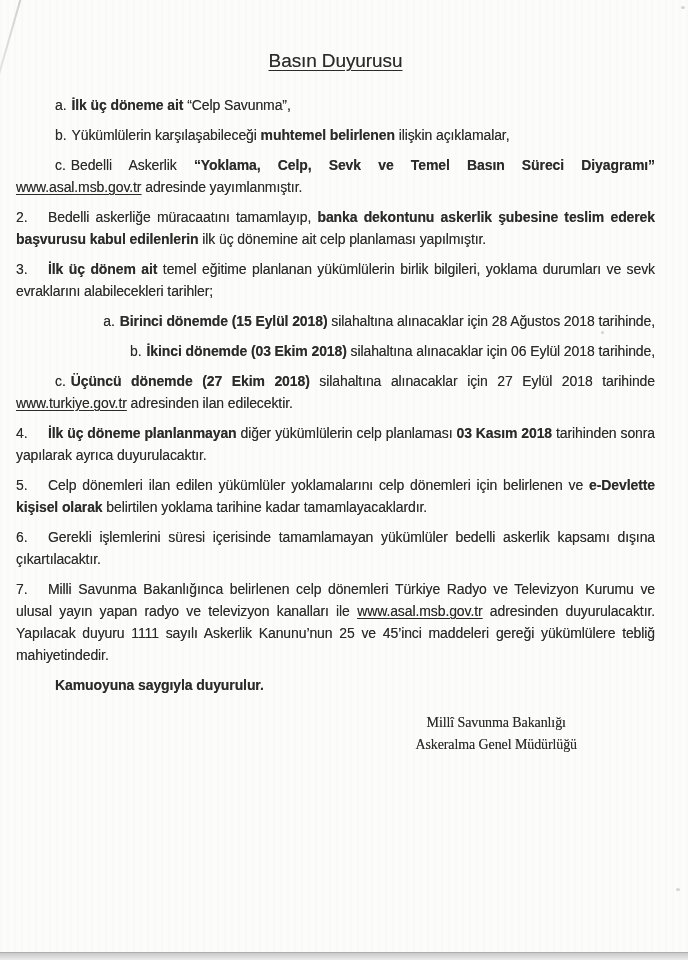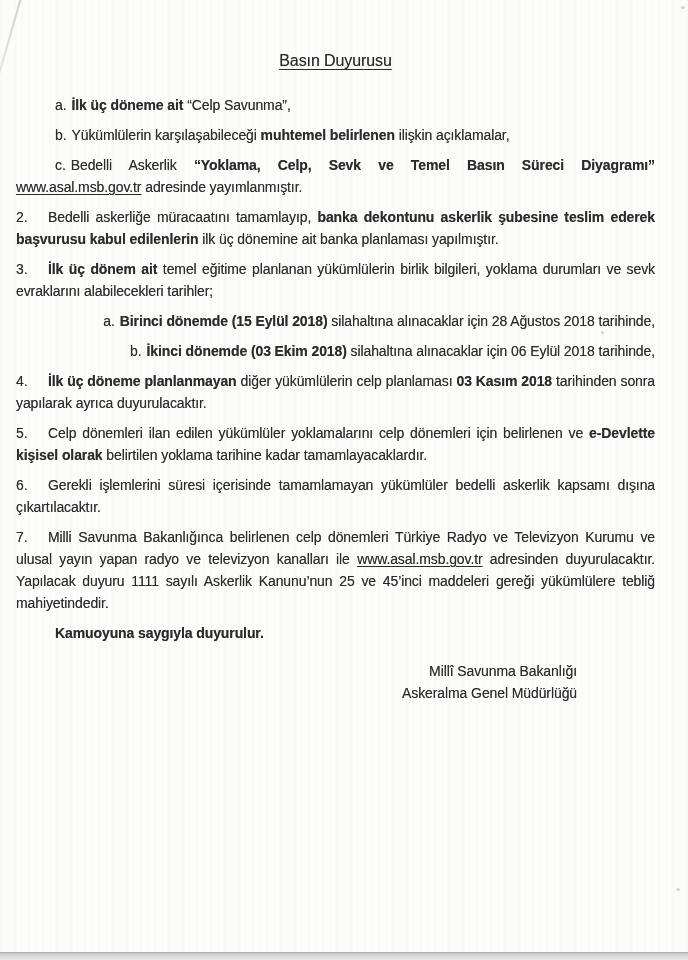--- a/index.html
+++ b/index.html
@@ -28,21 +28,21 @@
   .content {
     position: relative;
     padding: 50px 33px 0 16px;
     font-size: 14px;
     line-height: 22px;
     letter-spacing: -0.1px;
     text-shadow: 0 0 0.6px rgba(43,43,43,0.55);
   }
   .title {
     margin: 0 0 22px 0;
-    font-size: 16px;
+    font-size: 19px;
     font-weight: 400;
     text-align: center;
     line-height: 22px;
   }
   .title-text {
     text-decoration: underline;
     text-underline-offset: 3px;
   }
   p.para, p.sub {
     margin: 0 0 8px 0;
@@ -58,22 +58,23 @@
   .letter { margin-right: 5px; }
   .b { font-weight: 700; }
   .u {
     text-decoration: underline;
     text-underline-offset: 2px;
   }
   .closing { margin-top: 12px; font-weight: bold; }
   .sig {
     width: fit-content;
     margin: 16px 78px 0 auto;
-    text-align: right;
+    text-align: center;
     line-height: 22px;
+    font-family: Liberation Serif, serif;
   }
   
   .scan-edge {
     position: absolute;
     left: 21px;
     top: -6px;
     width: 2px;
     height: 90px;
     background: linear-gradient(#c6c6c6, #e3e3e3);
     transform: rotate(16deg);
@@ -108,28 +109,29 @@
 
     <h1 class="title"><span class="title-text">Basın Duyurusu</span></h1>
 
 
     <p class="sub"><span class="letter">a.</span><span class="b">İlk üç döneme ait</span><span> “Celp Savunma”,</span></p>
 
     <p class="sub"><span class="letter">b.</span><span>Yükümlülerin karşılaşabileceği </span><span class="b">muhtemel belirlenen</span><span> ilişkin açıklamalar,</span></p>
 
     <p class="sub"><span class="letter">c.</span><span>Bedelli Askerlik </span><span class="b">“Yoklama, Celp, Sevk ve Temel Basın Süreci Diyagramı”</span><span> </span><span class="u">www.asal.msb.gov.tr</span><span> adresinde yayımlanmıştır.</span></p>
 
-    <p class="para"><span class="num">2.</span><span>Bedelli askerliğe müracaatını tamamlayıp, </span><span class="b">banka dekontunu askerlik şubesine teslim ederek başvurusu kabul edilenlerin</span><span> ilk üç dönemine ait banka planlaması yapılmıştır.</span></p>
+    <p class="para"><span class="num">2.</span><span>Bedelli askerliğe müracaatını tamamlayıp, </span><span class="b">banka dekontunu askerlik şubesine teslim ederek başvurusu kabul edilenlerin</span><span> ilk üç dönemine ait celp planlaması yapılmıştır.</span></p>
 
     <p class="para"><span class="num">3.</span><span class="b">İlk üç dönem ait</span><span> temel eğitime planlanan yükümlülerin birlik bilgileri, yoklama durumları ve sevk evraklarını alabilecekleri tarihler;</span></p>
 
     <p class="sub nowrap"><span class="letter">a.</span><span class="b">Birinci dönemde (15 Eylül 2018)</span><span> silahaltına alınacaklar için 28 Ağustos 2018 tarihinde,</span></p>
 
     <p class="sub nowrap"><span class="letter">b.</span><span class="b">İkinci dönemde (03 Ekim 2018)</span><span> silahaltına alınacaklar için 06 Eylül 2018 tarihinde,</span></p>
 
+    <p class="sub"><span class="letter">c.</span><span class="b">Üçüncü dönemde (27 Ekim 2018)</span><span> silahaltına alınacaklar için 27 Eylül 2018 tarihinde </span><span class="u">www.turkiye.gov.tr</span><span> adresinden ilan edilecektir.</span></p>
 
     <p class="para"><span class="num">4.</span><span class="b">İlk üç döneme planlanmayan</span><span> diğer yükümlülerin celp planlaması </span><span class="b">03 Kasım 2018</span><span> tarihinden sonra yapılarak ayrıca duyurulacaktır.</span></p>
 
     <p class="para"><span class="num">5.</span><span>Celp dönemleri ilan edilen yükümlüler yoklamalarını celp dönemleri için belirlenen ve </span><span class="b">e-Devlette kişisel olarak</span><span> belirtilen yoklama tarihine kadar tamamlayacaklardır.</span></p>
 
     <p class="para"><span class="num">6.</span><span>Gerekli işlemlerini süresi içerisinde tamamlamayan yükümlüler bedelli askerlik kapsamı dışına çıkartılacaktır.</span></p>
 
     <p class="para"><span class="num">7.</span><span>Milli Savunma Bakanlığınca belirlenen celp dönemleri Türkiye Radyo ve Televizyon Kurumu ve ulusal yayın yapan radyo ve televizyon kanalları ile </span><span class="u">www.asal.msb.gov.tr</span><span> adresinden duyurulacaktır. Yapılacak duyuru 1111 sayılı Askerlik Kanunu’nun 25 ve 45’inci maddeleri gereği yükümlülere tebliğ mahiyetindedir.</span></p>
 
     <p class="sub closing"><span>Kamuoyuna saygıyla duyurulur.</span></p>

